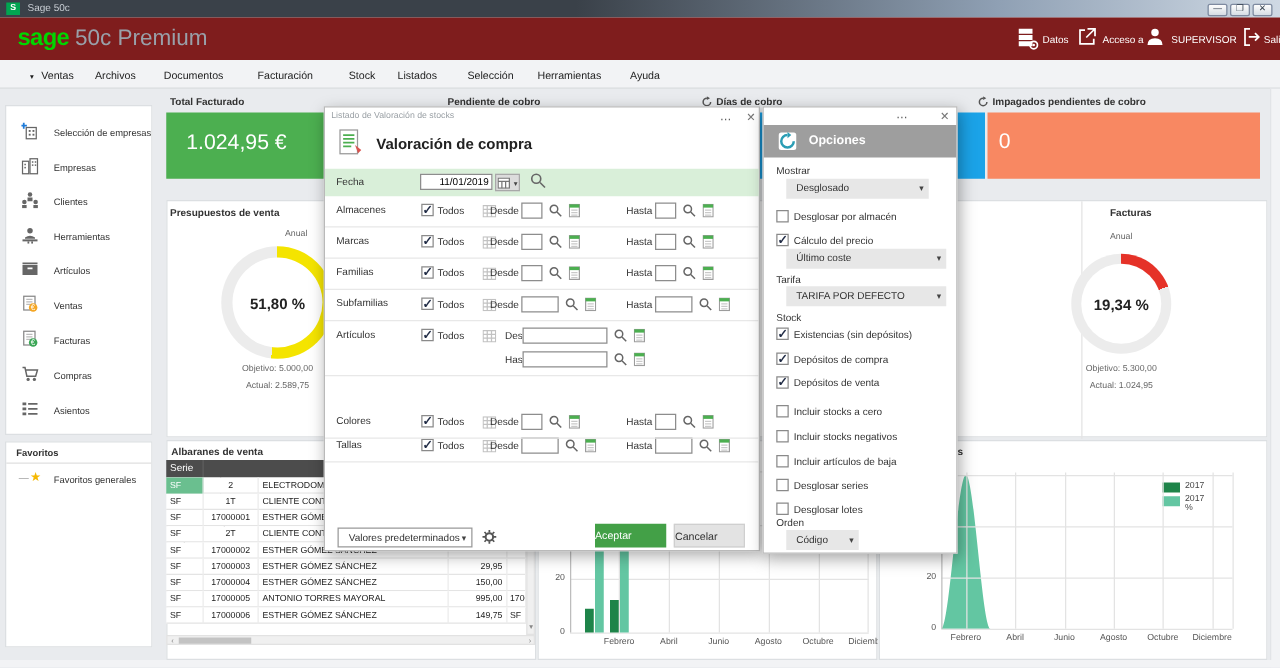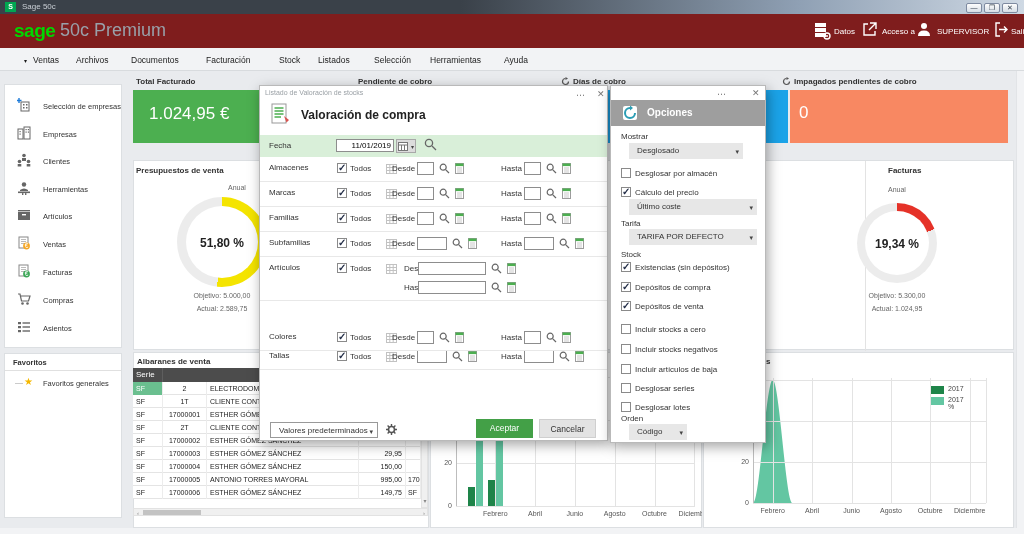--- a/index.html
+++ b/index.html
@@ -57,21 +57,21 @@
 .float{position:absolute;background:#fff;border:1px solid #b9b9b9;box-shadow:2px 4px 12px rgba(0,0,0,.35)}
 .mini-dots{position:absolute;font-size:9px;color:#555;letter-spacing:1px}
 .mini-x{position:absolute;font-size:9px;color:#777}
 .cb{position:absolute;width:10px;height:10px;border:1px solid #8a8a8a;background:#fff}
 .cb.on::after{content:"\2713";position:absolute;left:0;top:-2.5px;font-size:10px;font-weight:bold;color:#1f2a44}
 .cblbl{position:absolute;font-size:8px;color:#333;white-space:nowrap}
 .inp{position:absolute;height:13px;background:#fff;border:1px solid #8d8d8d}
 .dd{position:absolute;background:#e7e7e7;font-size:8px;color:#333;line-height:15px;height:16px;padding-left:8px;white-space:nowrap;overflow:hidden}
 .dd::after{content:"\25BE";position:absolute;right:4px;top:1px;font-size:7px;color:#444}
 .flbl{position:absolute;font-size:8px;color:#333;white-space:nowrap}
-.btn{position:absolute;font-size:8.5px;text-align:center}
+.btn{position:absolute;font-size:8.5px;}
 
 .sb-track{position:absolute;background:#f0f0f0;border:1px solid #e2e2e2}
 .sb-thumb{position:absolute;background:#c3c3c3}
 .sb-arrow{position:absolute;font-size:6px;color:#888;text-align:center}
 </style>
 </head>
 <body>
 
 <div id="titlebar">
   <div id="sage-mini">S</div>

